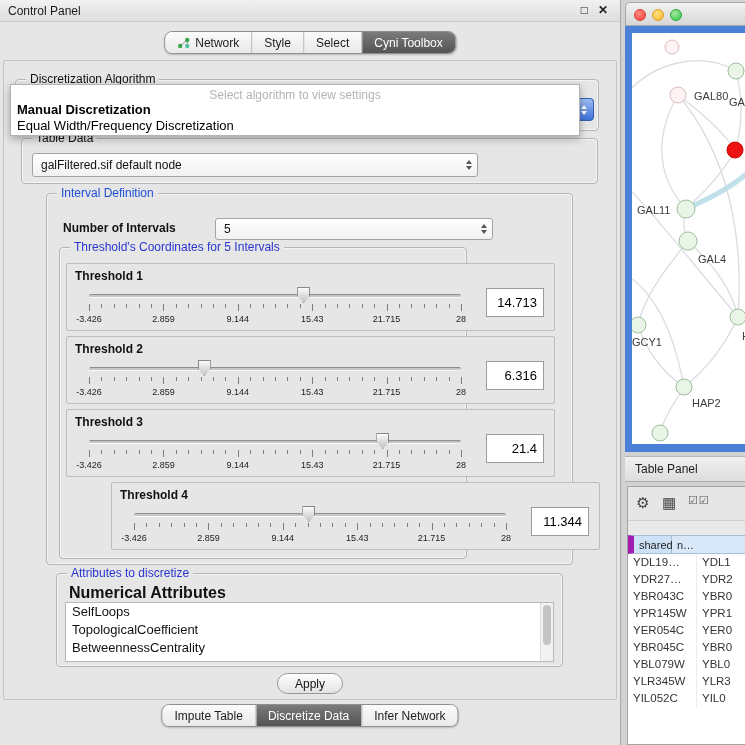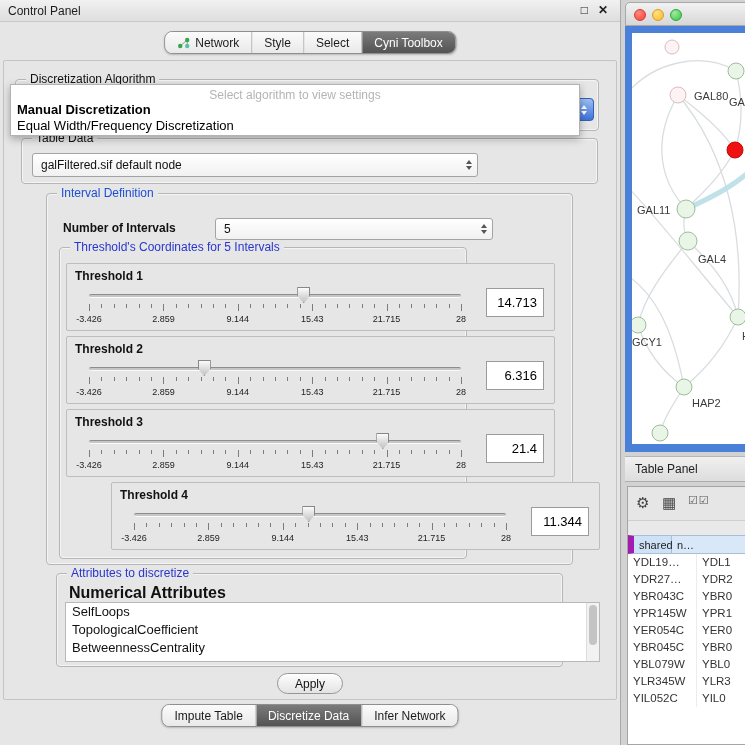--- a/index.html
+++ b/index.html
@@ -78,21 +78,21 @@
   .tick { position:absolute; top:0; width:1px; height:4px; background:#7c7c7c; }
   .tick.major { height:7px; }
   .slider-scale { position:absolute; left:0; right:0; top:30px; height:11px; }
   .scale-label { position:absolute; transform:translateX(-50%); font-size:9px; color:#222; white-space:nowrap; }
   .tval { position:absolute; right:10px; top:24px; width:58px; height:29px; border:1px solid #9b9b9b;
           background:#fff; font-size:13px; font-family:"Liberation Sans",sans-serif;
           text-align:right; padding:0 6px; color:#000; }
 
   
   .attr-label { position:absolute; left:12px; top:10px; font-size:16px; font-weight:bold; color:#111; }
-  .attr-list { position:absolute; left:8px; top:28px; width:535px; height:60px; background:#fff;
+  .attr-list { position:absolute; left:8px; top:28px; width:489px; height:60px; background:#fff;
                border:1px solid #b9b9b9; overflow:hidden; }
   .attr-item { font-size:13px; height:18px; line-height:18px; padding-left:6px; color:#111; }
   .attr-scrollbar { position:absolute; right:0; top:0; bottom:0; width:13px; background:#f2f2f2;
                     border-left:1px solid #ddd; }
   .attr-scrollbar .thumb { position:absolute; left:2px; right:2px; top:2px; height:40px;
                            background:#c4c4c4; border-radius:5px; }
 
   .apply-btn { position:absolute; left:50%; transform:translateX(-50%); top:612px; width:66px; height:21px;
                border:1px solid #979797; border-radius:11px; background:linear-gradient(#fefefe,#e3e3e3);
                font-size:12px; font-family:"Liberation Sans",sans-serif; color:#111; }

